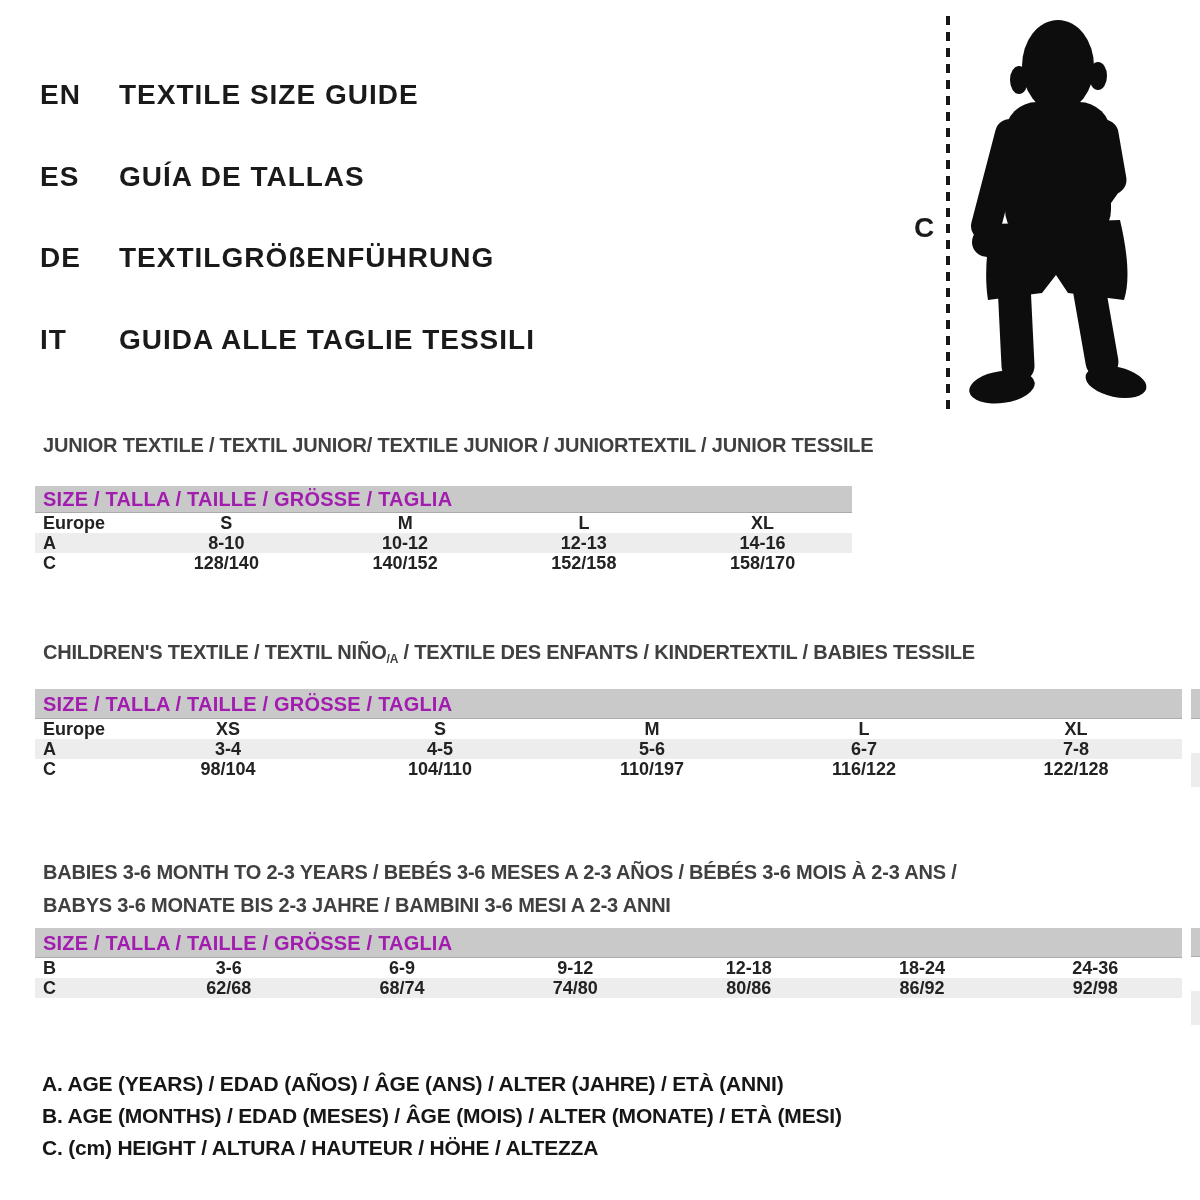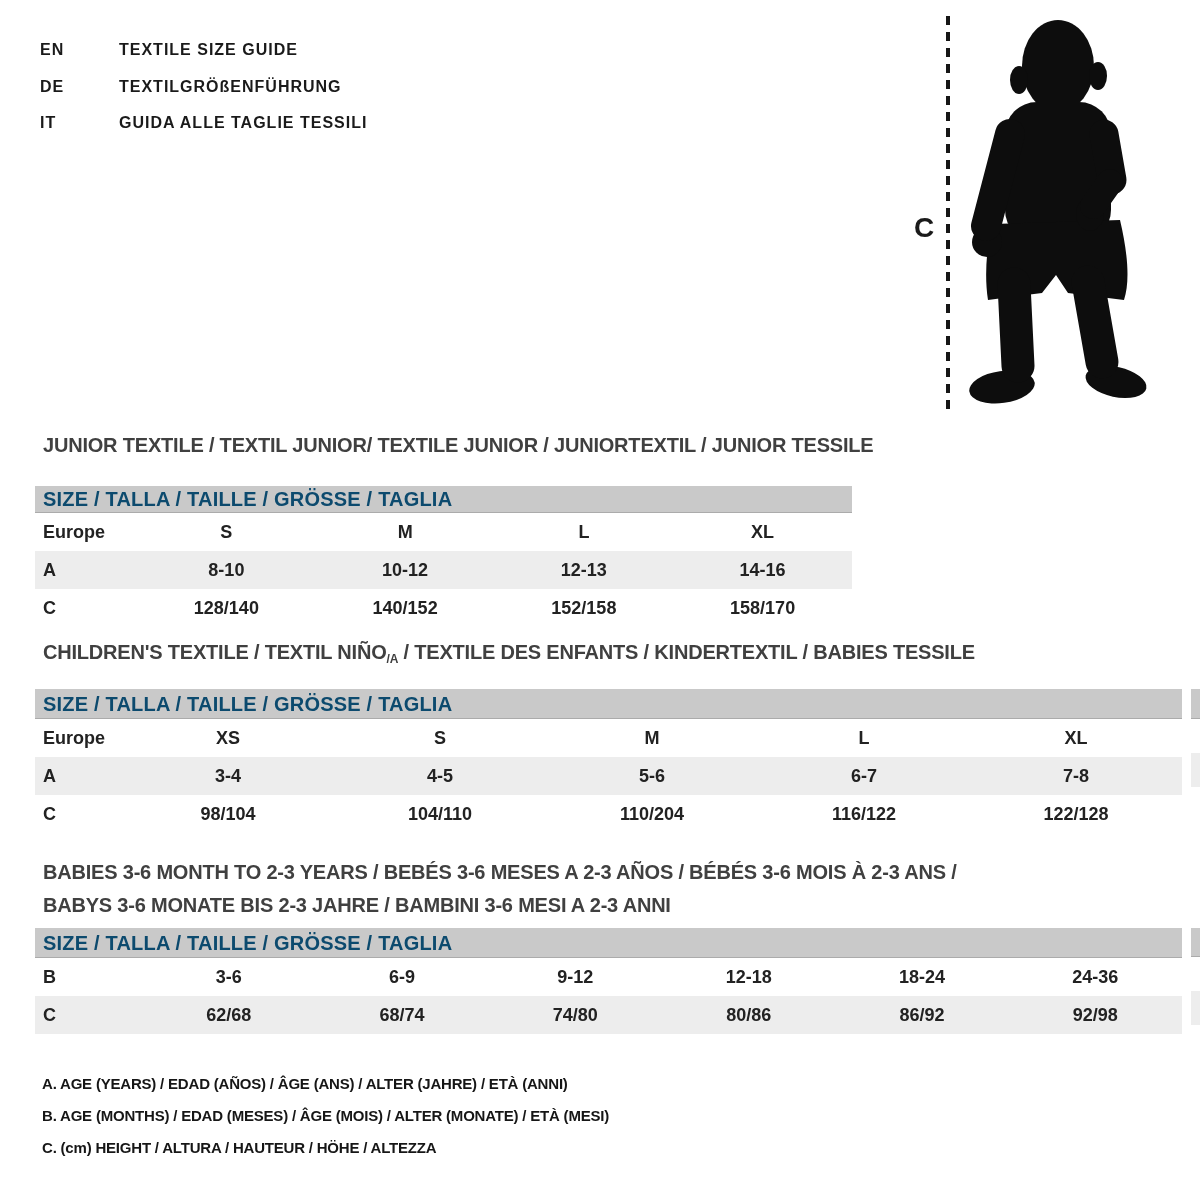--- a/index.html
+++ b/index.html
@@ -2,66 +2,70 @@
 <html><head>
 <meta charset="utf-8">
 <style>
   html,body{margin:0;padding:0;}
   body{
     width:1200px;height:1200px;background:#ffffff;position:relative;
     font-family:"Liberation Sans",sans-serif;color:#1a1a1a;overflow:hidden;
   }
   
   .lang{position:absolute;top:32px;left:40px;}
-  .lang-row{display:flex;line-height:36.5px;font-weight:bold;font-size:16px;letter-spacing:1px;white-space:nowrap;}
+  .lang-row{display:flex;line-height:36.5px;font-weight:bold;font-size:28px;letter-spacing:1px;white-space:nowrap;margin-top:45px;}
   .lang-code{width:79px;flex:0 0 79px;}
   
   .c-label{position:absolute;left:914px;top:212px;font-size:28px;font-weight:bold;}
   .dash-line{position:absolute;left:946px;top:16px;width:4px;height:400px;
     background:repeating-linear-gradient(to bottom,#161616 0 9px,transparent 9px 16px);}
   .baby-svg{position:absolute;left:960px;top:14px;}
   
   .section-heading{position:absolute;left:43px;font-size:20px;font-weight:bold;letter-spacing:-0.2px;white-space:nowrap;color:#404040;}
   #heading-junior{top:434px;}
   #heading-children{top:641px;}
   #heading-babies{top:856px;line-height:33px;}
   .sub{font-size:12px;vertical-align:-4px;}
   
   .size-table{position:absolute;left:35px;}
   #table-junior{top:486px;width:817px;}
   #table-children{top:689px;width:1147px;}
   #table-babies{top:928px;width:1147px;}
   .size-bar{height:30px;line-height:30px;background:#c9c9c9;border-bottom:1px solid #ababab;
-    font-size:20px;font-weight:bold;color:#0c4a6e;padding-left:8px;letter-spacing:0.2px;box-sizing:border-box;}
+    font-size:20px;font-weight:bold;color:#a21caf;padding-left:8px;letter-spacing:0.2px;box-sizing:border-box;}
   #table-junior .size-bar{height:27px;line-height:26px;}
-  .trow{display:flex;align-items:center;height:38px;font-size:18px;font-weight:bold;color:#222;}
+  .trow{display:flex;align-items:center;height:20px;font-size:18px;font-weight:bold;color:#222;}
   .trow.shaded{background:#ededed;}
   .rlabel{padding-left:8px;text-align:left;box-sizing:border-box;}
   #table-junior .rlabel{width:102px;flex:0 0 102px;}
   #table-children .rlabel{width:87px;flex:0 0 87px;}
   #table-babies .rlabel{width:107px;flex:0 0 107px;}
   .cell{flex:1;text-align:center;}
   
   .sliver{position:absolute;left:1191px;width:9px;}
   #sliver-children{top:689px;}
   #sliver-babies{top:928px;}
   .sl-bar{height:30px;background:#c9c9c9;border-bottom:1px solid #ababab;box-sizing:border-box;}
   #sliver-babies .sl-bar{height:29px;}
   .sl-gap{height:34px;background:#ffffff;}
   .sl-row{height:34px;background:#ededed;}
   
-  .legend{position:absolute;left:42px;top:1068px;font-size:15px;font-weight:bold;line-height:32px;letter-spacing:-0.2px;white-space:nowrap;color:#161616;}
+  .legend{position:absolute;left:42px;top:1068px;font-size:21px;font-weight:bold;line-height:32px;letter-spacing:-0.2px;white-space:nowrap;color:#161616;}
 </style>
 </head>
 <body>
 
 <div class="lang">
   <div class="lang-row">
     <span class="lang-code">EN</span>
     <span class="lang-label">TEXTILE SIZE GUIDE</span>
+  </div>
+  <div class="lang-row">
+    <span class="lang-code">ES</span>
+    <span class="lang-label">GUÍA DE TALLAS</span>
   </div>
   <div class="lang-row">
     <span class="lang-code">DE</span>
     <span class="lang-label">TEXTILGRÖßENFÜHRUNG</span>
   </div>
   <div class="lang-row">
     <span class="lang-code">IT</span>
     <span class="lang-label">GUIDA ALLE TAGLIE TESSILI</span>
   </div>
 </div>
@@ -131,21 +135,21 @@
     <span class="cell">3-4</span>
     <span class="cell">4-5</span>
     <span class="cell">5-6</span>
     <span class="cell">6-7</span>
     <span class="cell">7-8</span>
   </div>
   <div class="trow">
     <span class="rlabel">C</span>
     <span class="cell">98/104</span>
     <span class="cell">104/110</span>
-    <span class="cell">110/204</span>
+    <span class="cell">110/197</span>
     <span class="cell">116/122</span>
     <span class="cell">122/128</span>
   </div>
 </div>
 <div class="sliver" id="sliver-children">
   <div class="sl-bar"></div>
   <div class="sl-gap"></div>
   <div class="sl-row"></div>
 </div>
 

